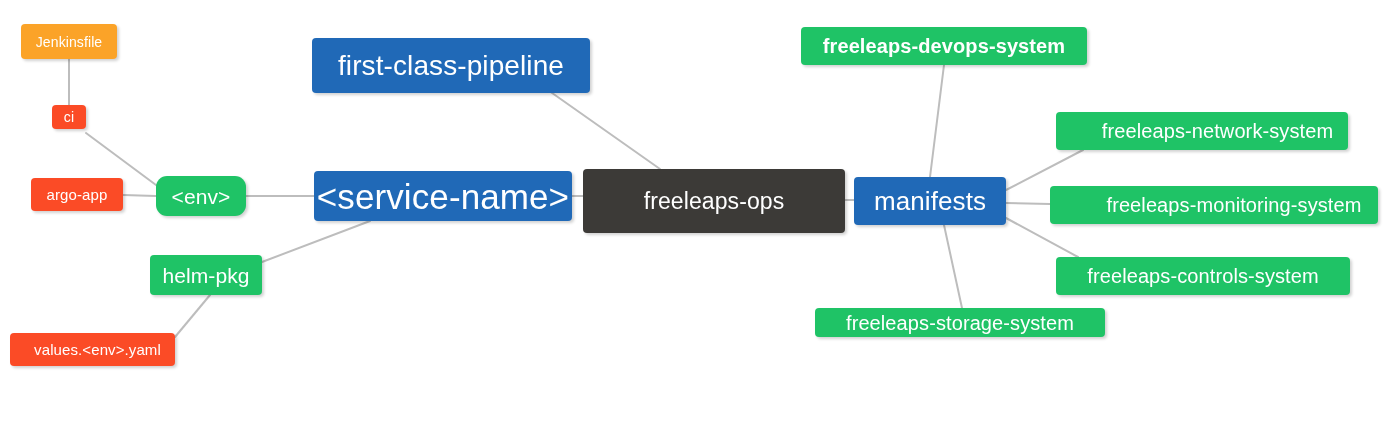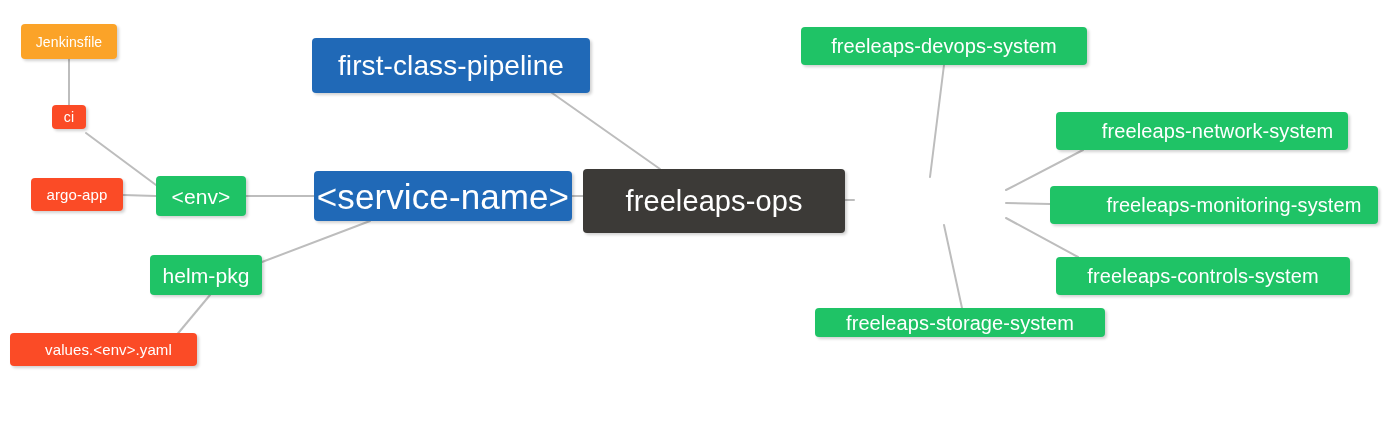--- a/index.html
+++ b/index.html
@@ -55,24 +55,25 @@
       <line x1="845" y1="200" x2="854" y2="200" stroke="#bdbdbd" stroke-width="2" stroke-linecap="round"></line>
       <line x1="930" y1="177" x2="944" y2="65" stroke="#bdbdbd" stroke-width="2" stroke-linecap="round"></line>
       <line x1="1006" y1="190" x2="1083" y2="150" stroke="#bdbdbd" stroke-width="2" stroke-linecap="round"></line>
       <line x1="1006" y1="203" x2="1050" y2="204" stroke="#bdbdbd" stroke-width="2" stroke-linecap="round"></line>
       <line x1="1006" y1="218" x2="1078" y2="257" stroke="#bdbdbd" stroke-width="2" stroke-linecap="round"></line>
       <line x1="944" y1="225" x2="962" y2="308" stroke="#bdbdbd" stroke-width="2" stroke-linecap="round"></line>
     </svg>
 <div class="node" style="left: 21px; top: 24px; width: 96px; height: 35px; background: rgb(251, 163, 40); font-size: 14px;">Jenkinsfile</div>
     <div class="node" style="left: 52px; top: 105px; width: 34px; height: 24px; background: rgb(251, 75, 38); font-size: 14px;">ci</div>
     <div class="node" style="left: 31px; top: 178px; width: 92px; height: 33px; background: rgb(251, 75, 38); font-size: 15px;">argo-app</div>
-    <div class="node" style="left: 156px; top: 176px; width: 90px; height: 40px; background: rgb(31, 195, 102); font-size: 21px;">&lt;env&gt;</div>
+    <div class="node" style="left: 156px; top: 176px; width: 90px; height: 40px; background: rgb(31, 195, 102); font-size: 21px; border-radius: 11px;">&lt;env&gt;</div>
     <div class="node" style="left: 150px; top: 255px; width: 112px; height: 40px; background: rgb(31, 195, 102); font-size: 21px;">helm-pkg</div>
-    <div class="node" style="left: 10px; top: 333px; width: 187px; height: 33px; background: rgb(251, 75, 38); font-size: 15px; padding-left: 10px;">values.&lt;env&gt;.yaml</div>
+    <div class="node" style="left: 10px; top: 333px; width: 165px; height: 33px; background: rgb(251, 75, 38); font-size: 15px; padding-left: 10px;">values.&lt;env&gt;.yaml</div>
     <div class="node" style="left: 312px; top: 38px; width: 278px; height: 55px; background: rgb(32, 105, 183); font-size: 28px;">first-class-pipeline</div>
     <div class="node" style="left: 314px; top: 171px; width: 258px; height: 50px; background: rgb(32, 105, 183); font-size: 35px;">&lt;service-name&gt;</div>
-    <div class="node" style="left: 583px; top: 169px; width: 262px; height: 64px; background: rgb(60, 58, 55); font-size: 29px;">freeleaps-ops</div>
-    <div class="node" style="left: 801px; top: 27px; width: 286px; height: 38px; background: rgb(31, 195, 102); font-size: 20px;">freeleaps-devops-system</div>
+    <div class="node" style="left: 583px; top: 169px; width: 262px; height: 64px; background: rgb(60, 58, 55); font-size: 23px;">freeleaps-ops</div>
+    <div class="node" style="left: 854px; top: 177px; width: 152px; height: 48px; background: rgb(32, 105, 183); font-size: 26px;">manifests</div>
+    <div class="node" style="left: 801px; top: 27px; width: 286px; height: 38px; background: rgb(31, 195, 102); font-size: 20px; font-weight: bold;">freeleaps-devops-system</div>
     <div class="node" style="left: 1056px; top: 112px; width: 292px; height: 38px; background: rgb(31, 195, 102); font-size: 20px; padding-left: 31px;">freeleaps-network-system</div>
     <div class="node" style="left: 1050px; top: 186px; width: 328px; height: 38px; background: rgb(31, 195, 102); font-size: 20px; padding-left: 40px;">freeleaps-monitoring-system</div>
     <div class="node" style="left: 1056px; top: 257px; width: 294px; height: 38px; background: rgb(31, 195, 102); font-size: 20px;">freeleaps-controls-system</div>
     <div class="node" style="left: 815px; top: 308px; width: 290px; height: 29px; background: rgb(31, 195, 102); font-size: 20px;">freeleaps-storage-system</div>
   </div>
 
 </body></html>

